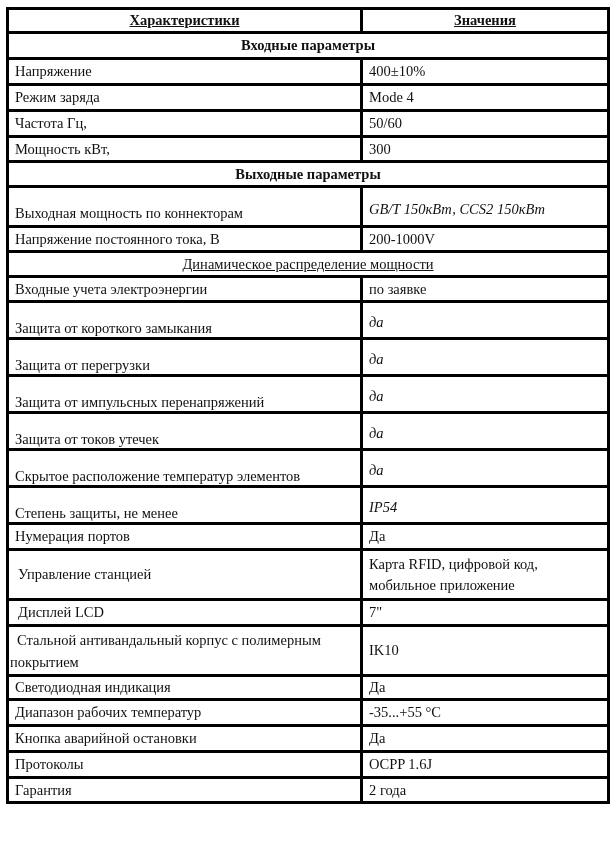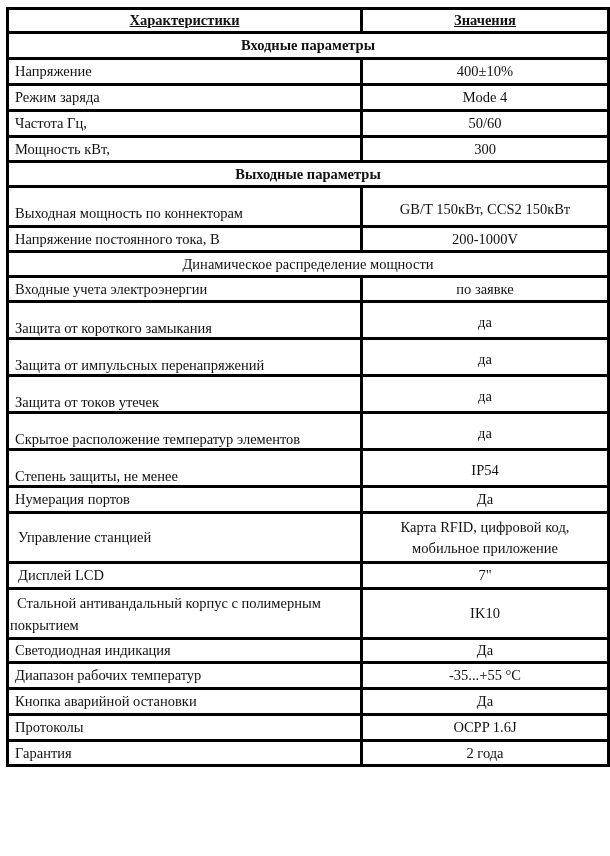--- a/index.html
+++ b/index.html
@@ -35,29 +35,30 @@
     col.c2 { width: 247px; }
     th {
       font-weight: bold;
       text-align: center;
       text-decoration: underline;
     }
     td.name { text-align: left; padding-left: 7px; margin-top: 37px; }
     td.name.top { vertical-align: top; padding-top: 17px; }
     td.name.center { text-align: center; }
     td.name.indent { padding-left: 9px; }
-    td.val { text-align: center; margin-top: 7px; }
+    td.val { text-align: left; margin-top: 7px; }
     td.section {
       text-align: center;
       font-weight: bold;
     }
     td.merged {
       text-align: center;
+      text-decoration: underline;
     }
-    td.val.lower { padding-top: 5px; }
+    td.val.lower { padding-top: 5px; font-style: italic; }
   </style>
 </head>
 <body>
 
 <table class="spec">
   <colgroup>
     <col class="c1">
     <col class="c2">
   </colgroup>
   <tbody>
@@ -97,20 +98,24 @@
   </tr>
   <tr style="height:25px">
     <td colspan="2" class="merged">Динамическое распределение мощности</td>
   </tr>
   <tr style="height:25px">
     <td class="name">Входные учета электроэнергии</td>
     <td class="val">по заявке</td>
   </tr>
   <tr style="height:25px">
     <td class="name top">Защита от короткого замыкания</td>
+    <td class="val lower">да</td>
+  </tr>
+  <tr style="height:26px">
+    <td class="name top">Защита от перегрузки</td>
     <td class="val lower">да</td>
   </tr>
   <tr style="height:26px">
     <td class="name top">Защита от импульсных перенапряжений</td>
     <td class="val lower">да</td>
   </tr>
   <tr style="height:26px">
     <td class="name top">Защита от токов утечек</td>
     <td class="val lower">да</td>
   </tr>

